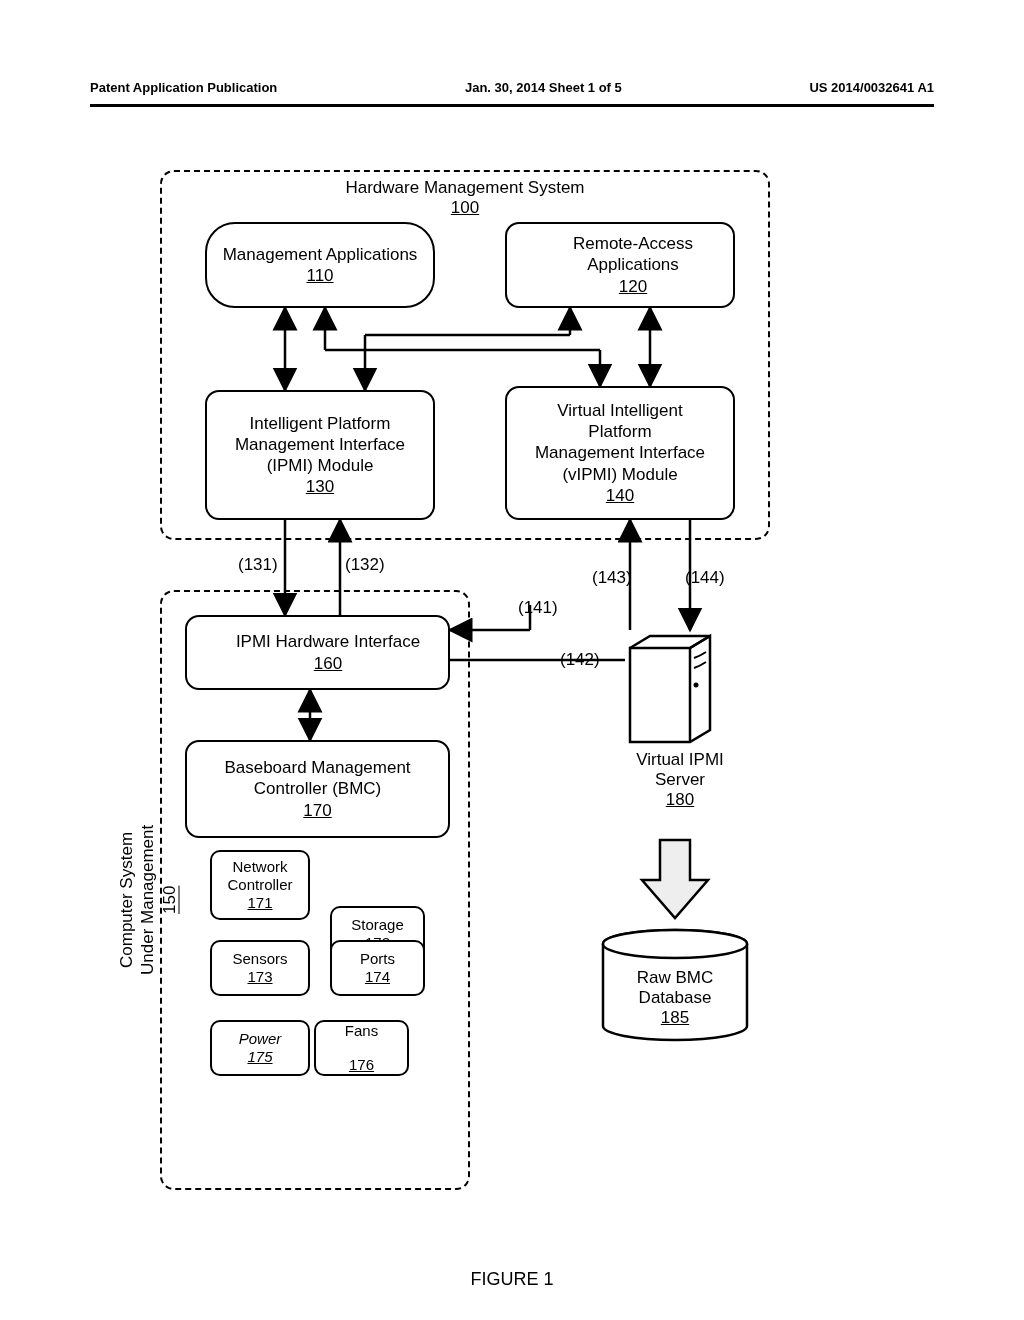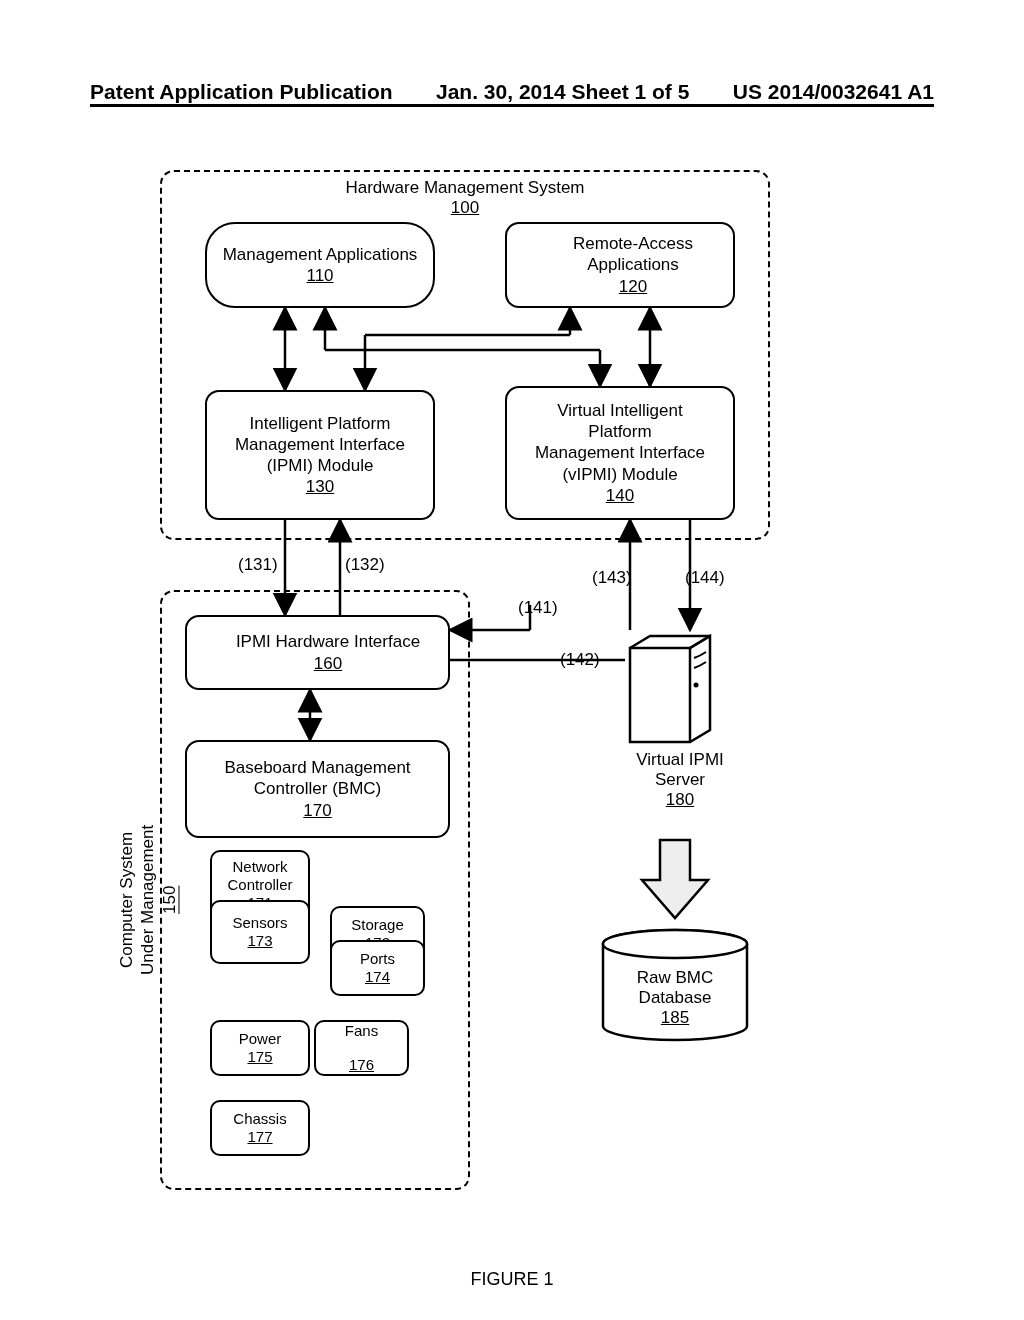--- a/index.html
+++ b/index.html
@@ -1,18 +1,18 @@
 <!DOCTYPE html>
 <html><head>
 <meta charset="utf-8">
 <style>
   * { box-sizing: border-box; margin: 0; padding: 0; }
   body { font-family: Arial, Helvetica, sans-serif; background: #fff; }
   .page { width: 1024px; height: 1320px; position: relative; background: #fff; }
-  .header { position: absolute; top: 80px; left: 0; right: 0; padding: 0 90px; display: flex; justify-content: space-between; font-size: 21px; font-weight: bold; }
+  .header { position: absolute; top: 80px; left: 0; right: 0; padding: 0 90px; display: flex; justify-content: space-between; font-size: 13px; font-weight: bold; }
   .header-line { position: absolute; top: 104px; left: 90px; right: 90px; height: 3px; background: #000; }
   .canvas { position: absolute; top: 160px; left: 130px; width: 770px; height: 1060px; }
   .box { position: absolute; border: 2.5px solid #000; border-radius: 14px; text-align: center; display: flex; flex-direction: column; justify-content: center; align-items: center; font-size: 17px; line-height: 1.25; padding: 6px; background: #fff; }
   .dashed-box { position: absolute; border: 2.5px dashed #000; border-radius: 14px; }
   .label { position: absolute; font-size: 17px; text-align: center; }
   .ref { text-decoration: underline; }
   .figcap { position: absolute; bottom: 30px; left: 0; right: 0; text-align: center; font-size: 18px; }
   .vlabel { position: absolute; writing-mode: vertical-rl; transform: rotate(180deg); font-size: 17px; line-height: 1.25; text-align: center; }
   .smallbox { position: absolute; border: 2.5px solid #000; border-radius: 10px; text-align: center; display: flex; flex-direction: column; justify-content: center; align-items: center; font-size: 15px; line-height: 1.2; padding: 4px; background: #fff; }
   svg { position: absolute; top: 0; left: 0; overflow: visible; }
@@ -145,39 +145,35 @@
 
     <div class="smallbox" style="left:80px; top:690px; width:100px; height:70px;">
       <span>Network</span>
         <span>Controller</span>
         <span class="ref">171</span>
     </div>
     <div class="smallbox" style="left:200px; top:698px; width:95px; height:56px;margin-top:48px;">
       <span>Storage</span>
         <span class="ref">172</span>
     </div>
-    <div class="smallbox" style="left:80px; top:740px; width:100px; height:64px;">
+    <div class="smallbox" style="left:80px; top:780px; width:100px; height:56px;">
       <span>Sensors</span>
         <span class="ref">173</span>
     </div>
     <div class="smallbox" style="left:200px; top:780px; width:95px; height:56px;">
       <span>Ports</span>
         <span class="ref">174</span>
     </div>
-    <div class="smallbox" style="left:80px; top:860px; width:100px; height:56px;">
+    <div class="smallbox" style="left:80px; top:860px; width:100px; height:56px;font-style:italic;">
       <span>Power</span>
         <span class="ref">175</span>
     </div>
     <div class="smallbox" style="left:184px; top:860px; width:95px; height:56px;gap:16px;">
       <span>Fans</span>
         <span class="ref">176</span>
-    </div>
-    <div class="smallbox" style="left:80px; top:940px; width:100px; height:56px;">
-      <span>Chassis</span>
-        <span class="ref">177</span>
     </div>
 
     <div class="label" style="left:475px; top:590px; width:150px;">
       <span>Virtual IPMI</span><br>
       <span>Server</span><br>
       <span class="ref">180</span>
     </div>
 
     <div class="label" style="left:485px; top:808px; width:120px;">
       <span>Raw BMC</span><br>

